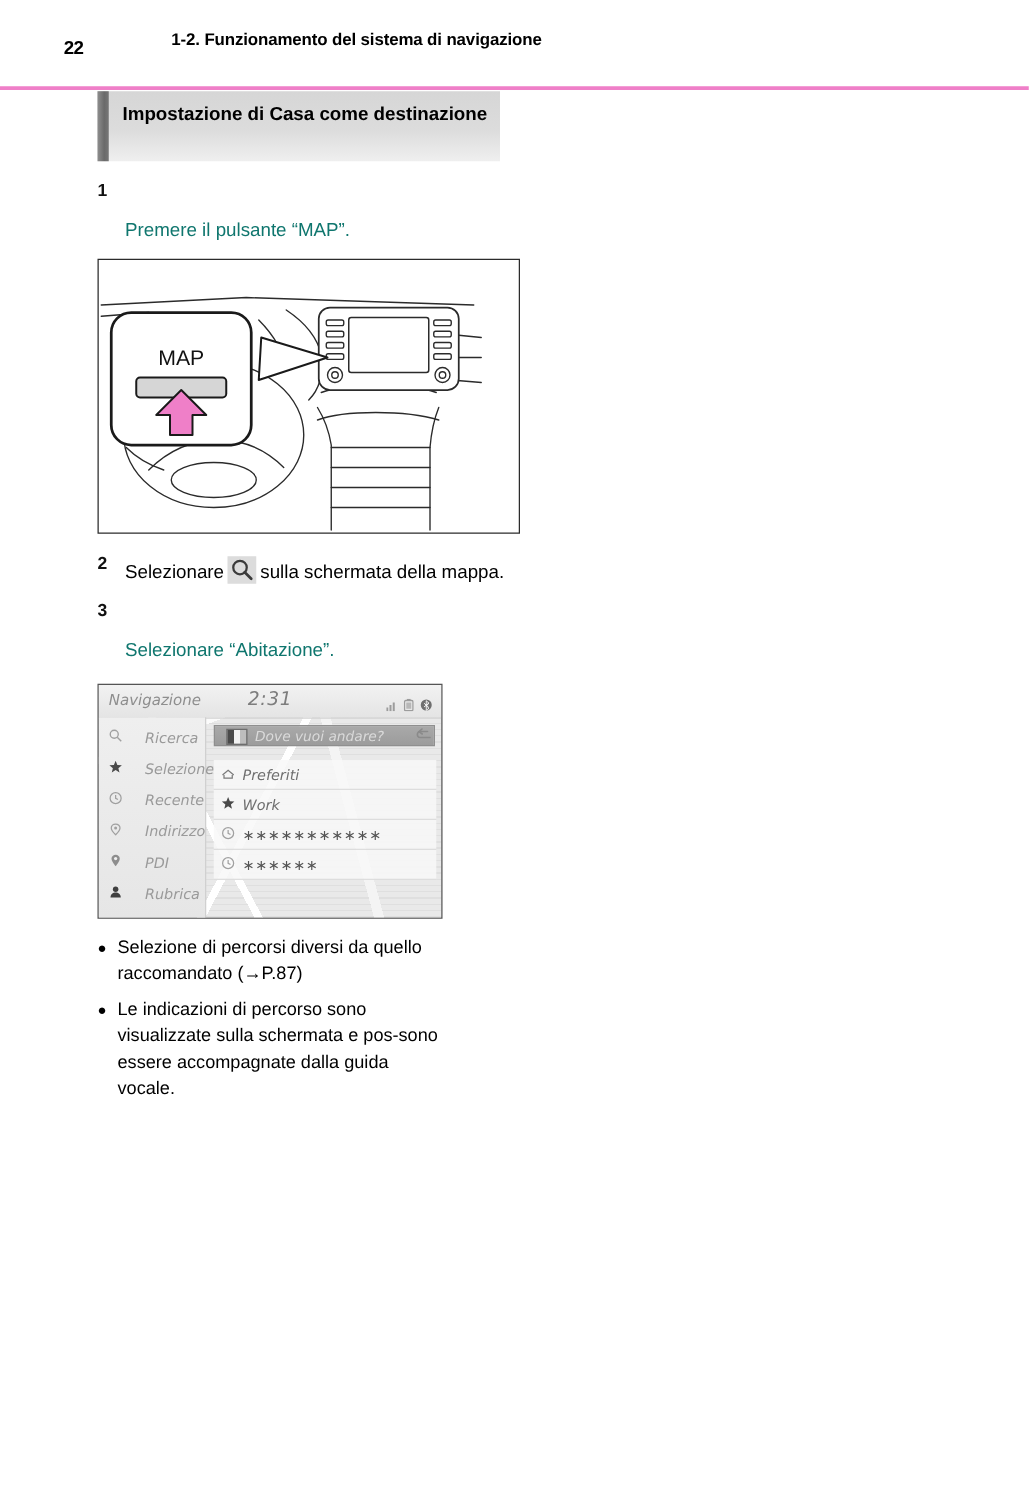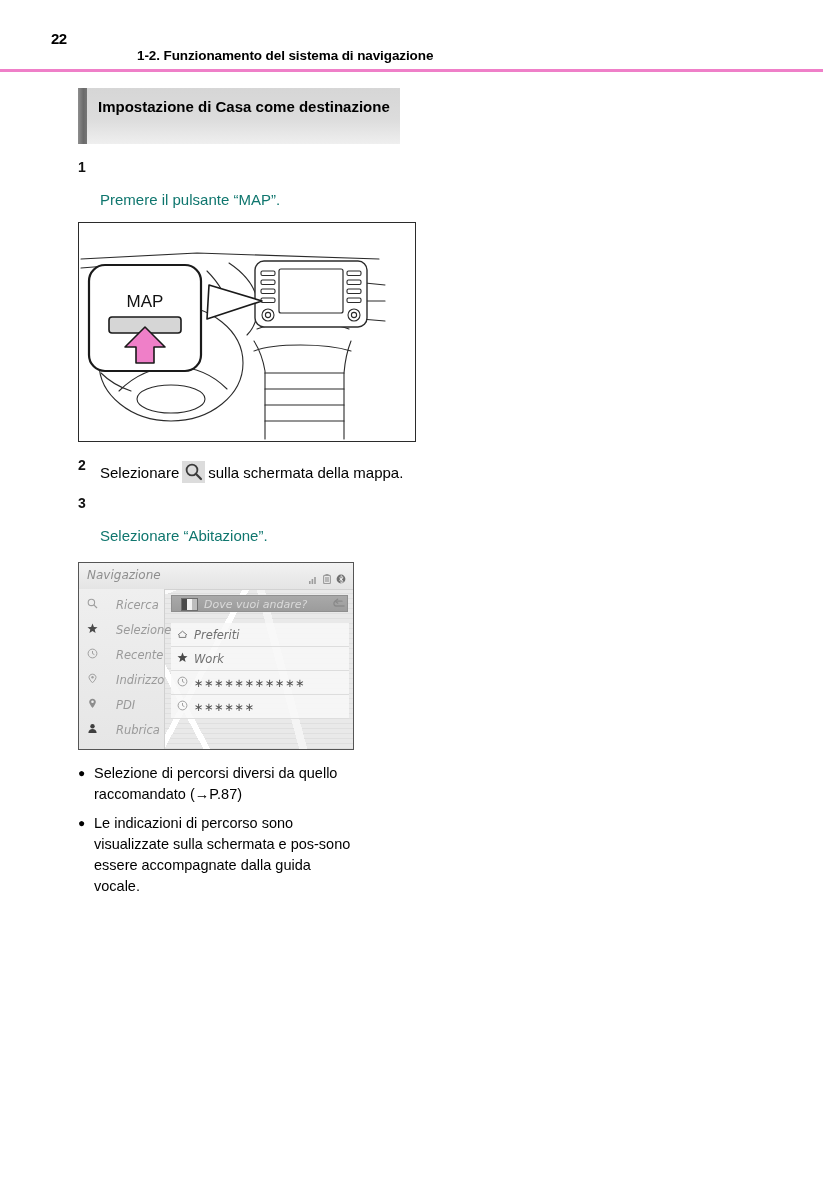--- a/index.html
+++ b/index.html
@@ -28,39 +28,39 @@
     position: absolute;
     left: 51px;
     top: 30px;
     font-size: 15px;
     font-weight: bold;
     letter-spacing: -0.5px;
   }
   .header-title {
     position: absolute;
     left: 137px;
-    top: 48px;
+    top: 24px;
     font-size: 13.5px;
     font-weight: bold;
     letter-spacing: -0.1px;
   }
   .header-rule {
     position: absolute;
     left: 0;
     top: 69px;
     width: 823px;
     height: 3px;
     background: #ef7fc8;
   }
 
   
   .content {
     position: absolute;
     left: 78px;
-    top: 88px;
+    top: 73px;
     width: 330px;
   }
 
   
   .section-heading {
     position: relative;
     width: 322px;
     min-height: 56px;
     background: linear-gradient(to bottom, #d6d6d6 0%, #dcdcdc 55%, #efefef 100%);
     box-sizing: border-box;
@@ -365,20 +365,21 @@
   <div class="step" style="margin-top:4px;">
     <div class="step-num">3</div>
     <div class="step-text">Selezionare “Abitazione”.</div>
   </div>
 
   <div class="nav-shot">
     <div class="nav-map"></div>
 
     <div class="nav-titlebar">
       <div class="nav-title">Navigazione</div>
+      <div class="nav-clock">2:31</div>
       <div class="nav-status">
         <span>
           <svg width="9" height="9" viewBox="0 0 9 9">
               <rect x="0" y="6" width="1.6" height="3" fill="#9c9c9c"></rect>
               <rect x="2.6" y="4" width="1.6" height="5" fill="#9c9c9c"></rect>
               <rect x="5.2" y="2" width="1.6" height="7" fill="#9c9c9c"></rect>
             </svg>
         </span>
         <span>
           <svg width="8" height="10" viewBox="0 0 8 10">

